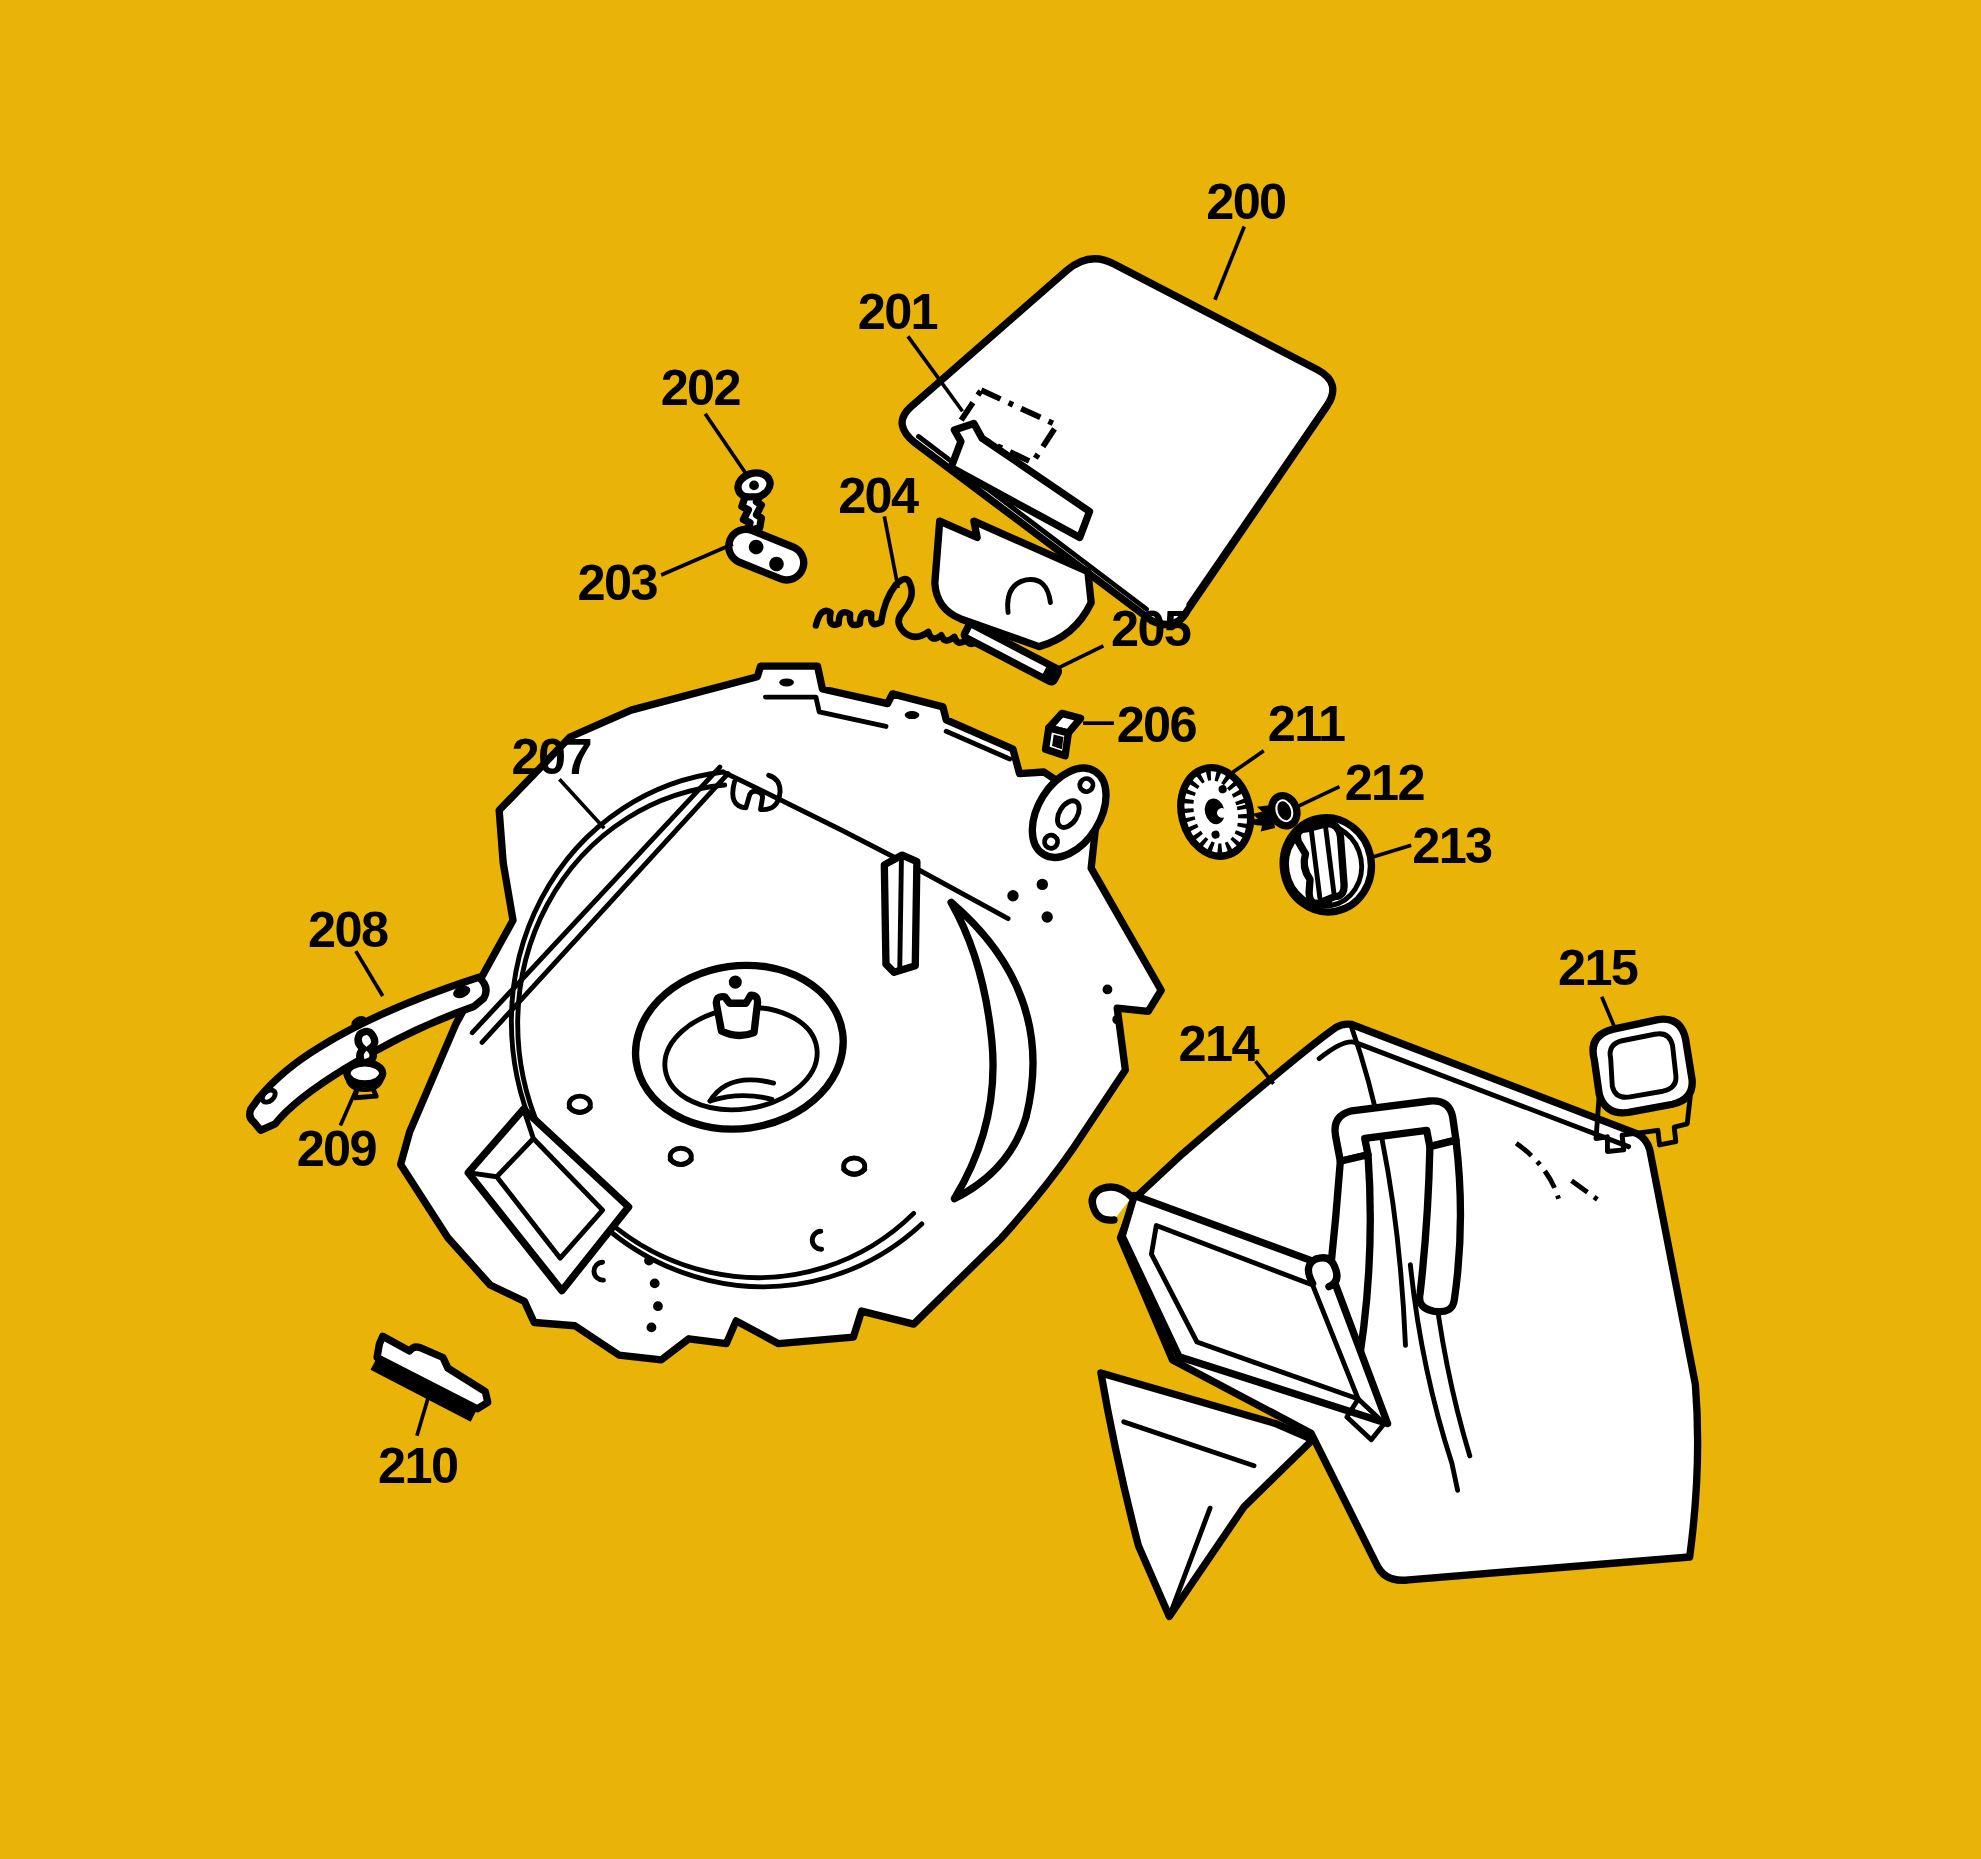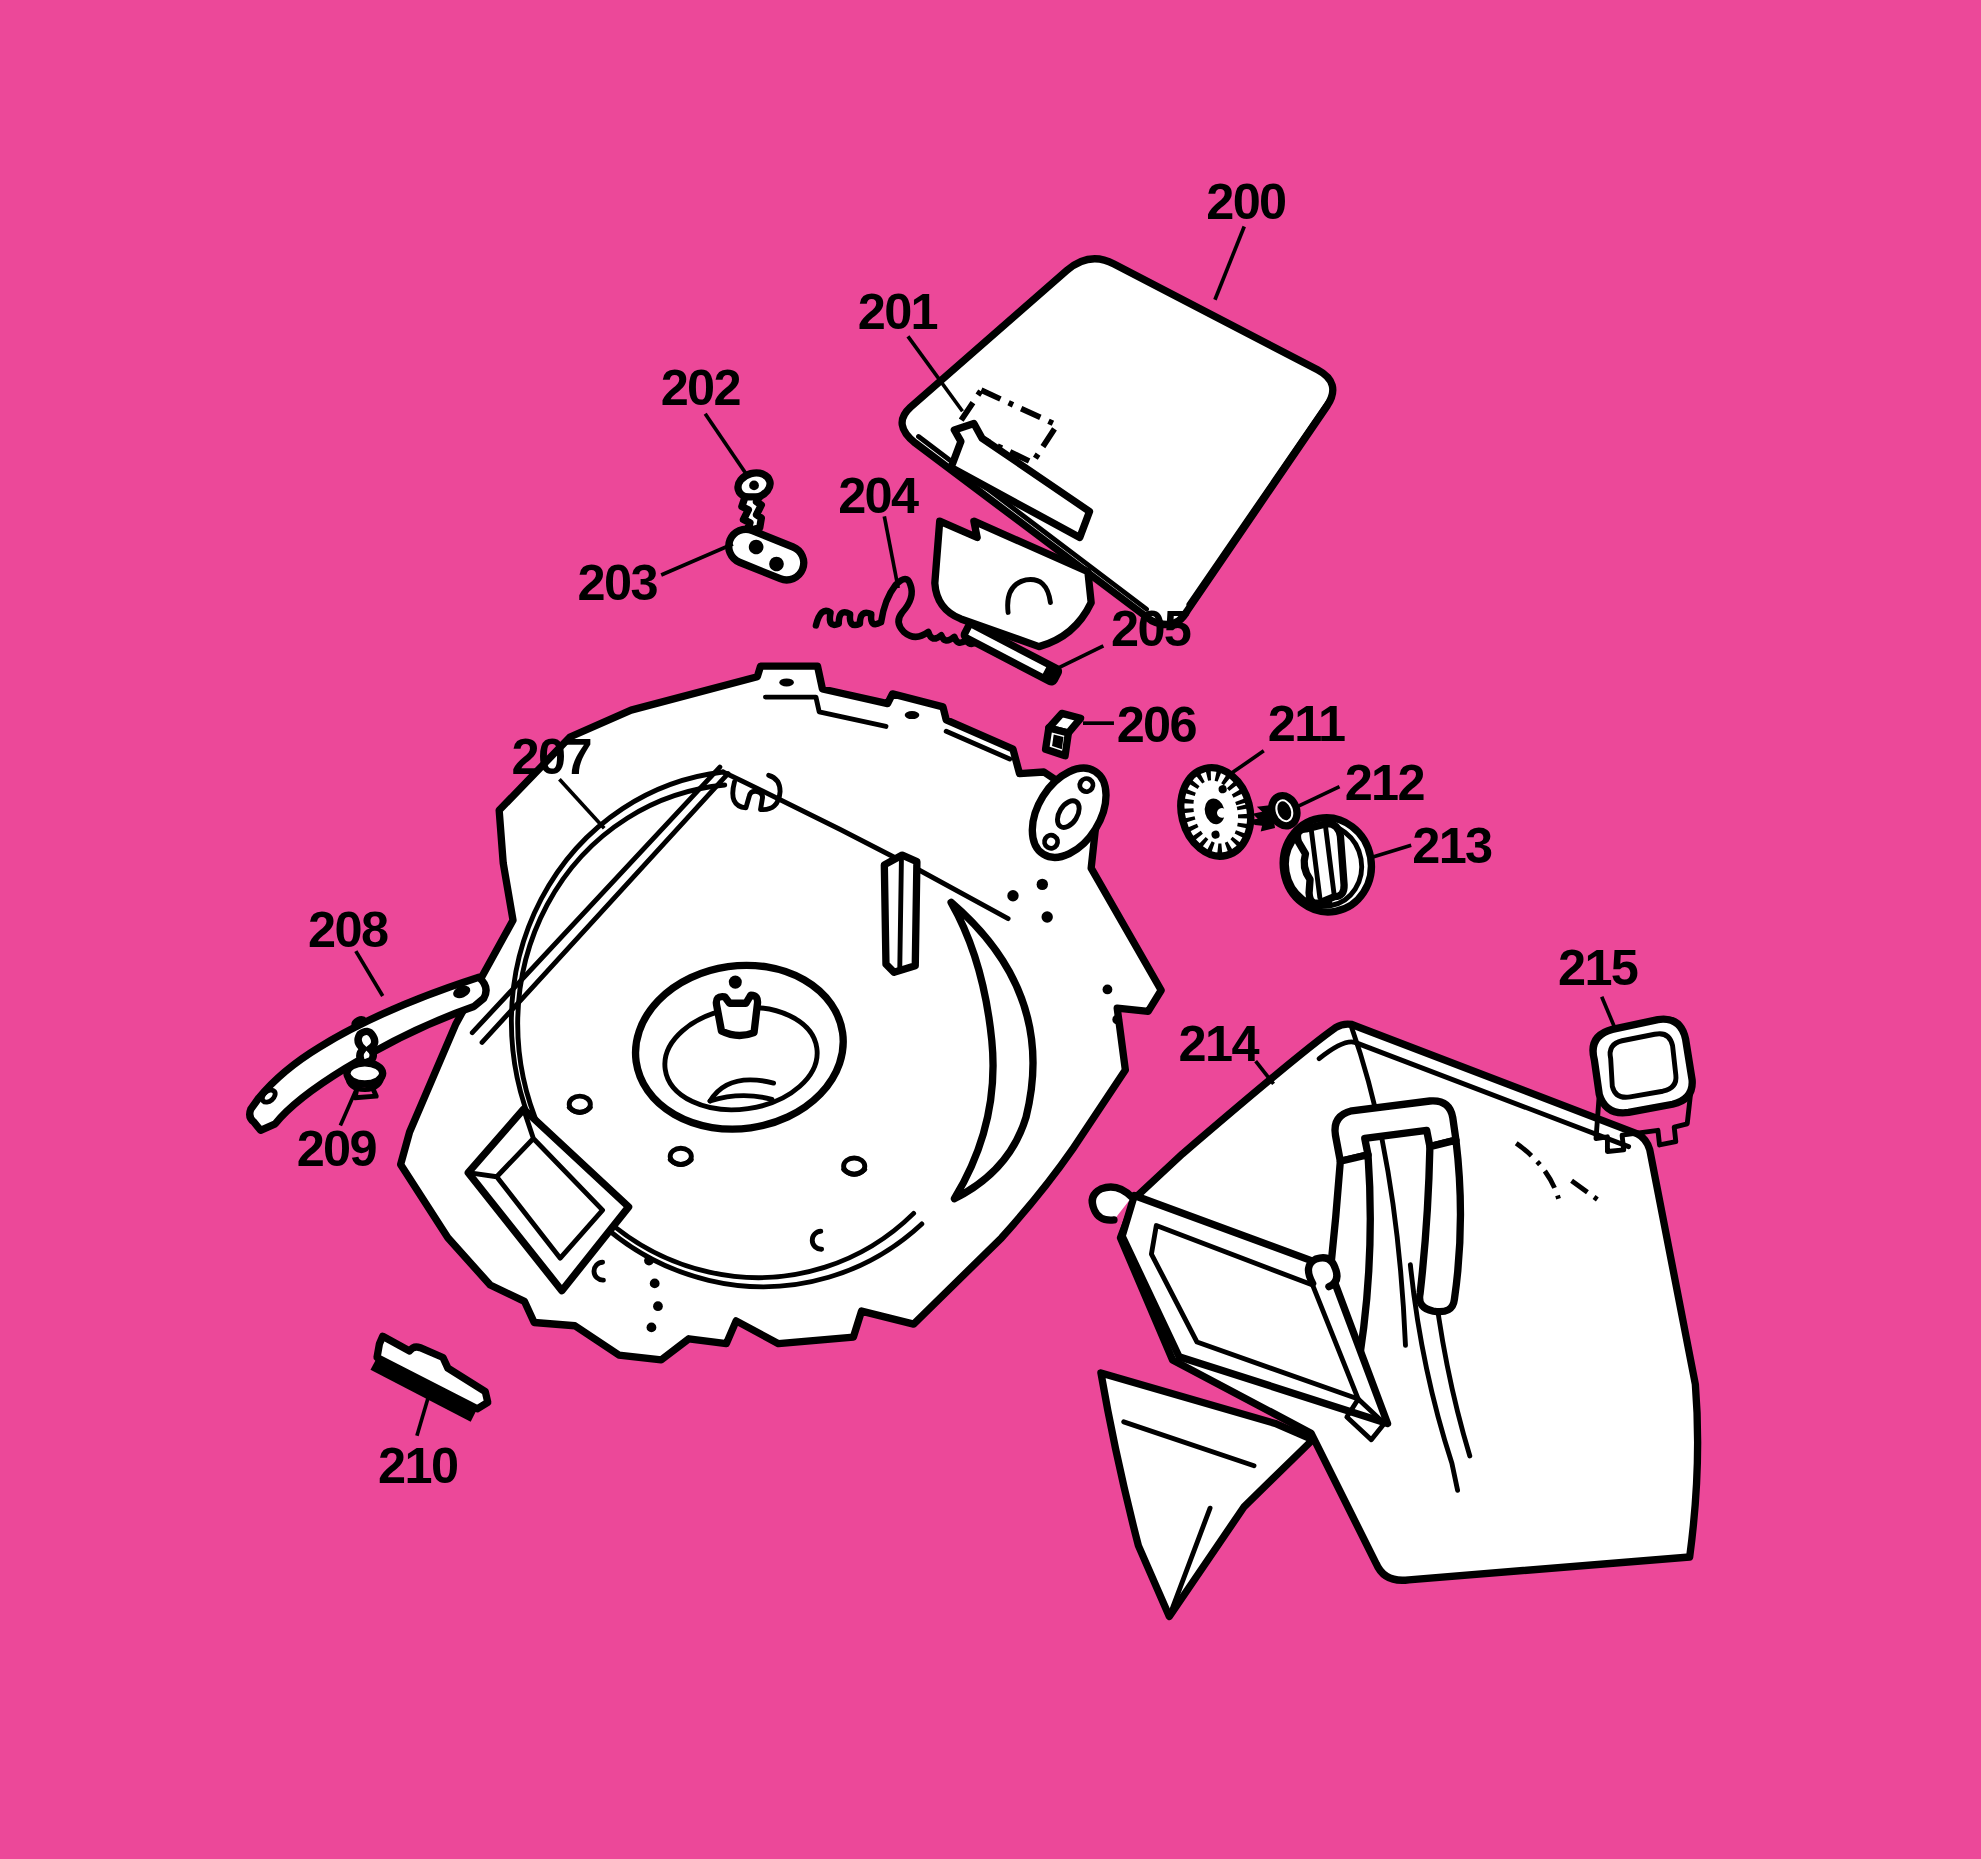--- a/index.html
+++ b/index.html
@@ -1,16 +1,16 @@
 <!DOCTYPE html>
 <html style="font-size:13px"><head>
 <meta charset="utf-8">
 <style>
   html,body{margin:0;padding:0;background:#ffffff;}
-  .stage{position:relative;width:1982px;height:1860px;background:#ec4899;overflow:hidden;}
+  .stage{position:relative;width:1982px;height:1860px;background:#eab308;overflow:hidden;}
   svg{display:block;width:100%;height:100%;}
   .part{fill:#ffffff;stroke:#000000;stroke-width:9;stroke-linejoin:round;stroke-linecap:round;}
   .part-thin{fill:none;stroke:#000000;stroke-width:6;stroke-linejoin:round;stroke-linecap:round;}
   .wire{fill:none;stroke:#000000;stroke-width:8;stroke-linejoin:round;stroke-linecap:round;}
   .solid{fill:#000000;stroke:none;}
   .callout-text{font-family:"Liberation Sans","DejaVu Sans",sans-serif;font-weight:bold;font-size:62px;letter-spacing:-2px;fill:#000000;}
   .leader{stroke:#000000;stroke-width:4.5;fill:none;}
 </style>
 </head>
 <body>

